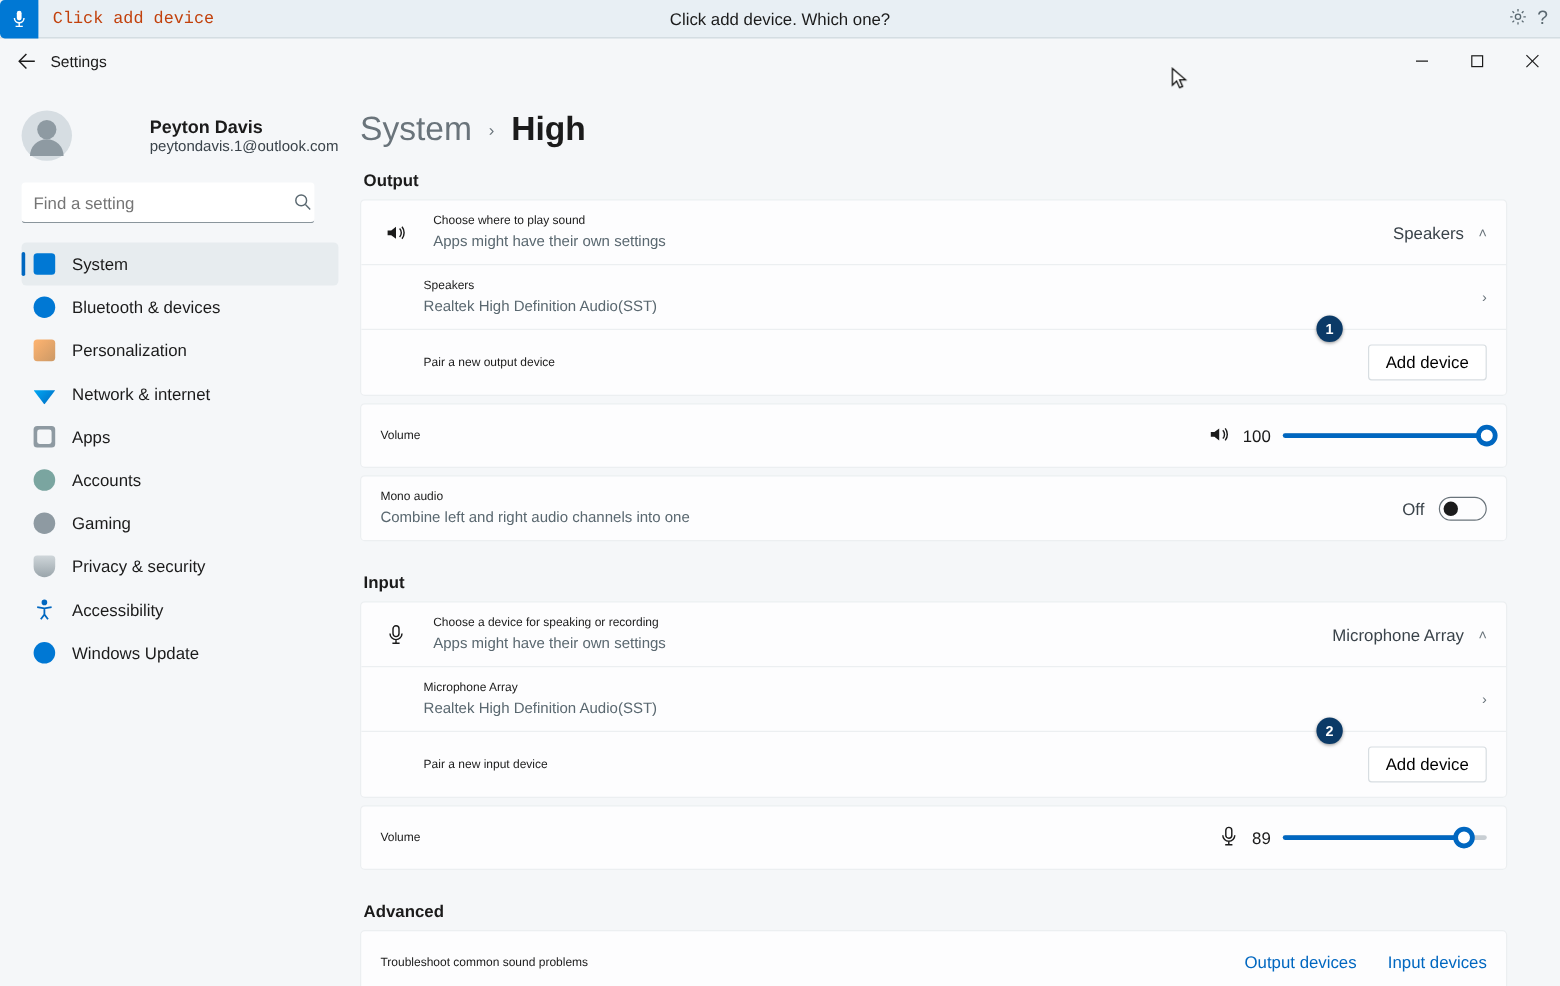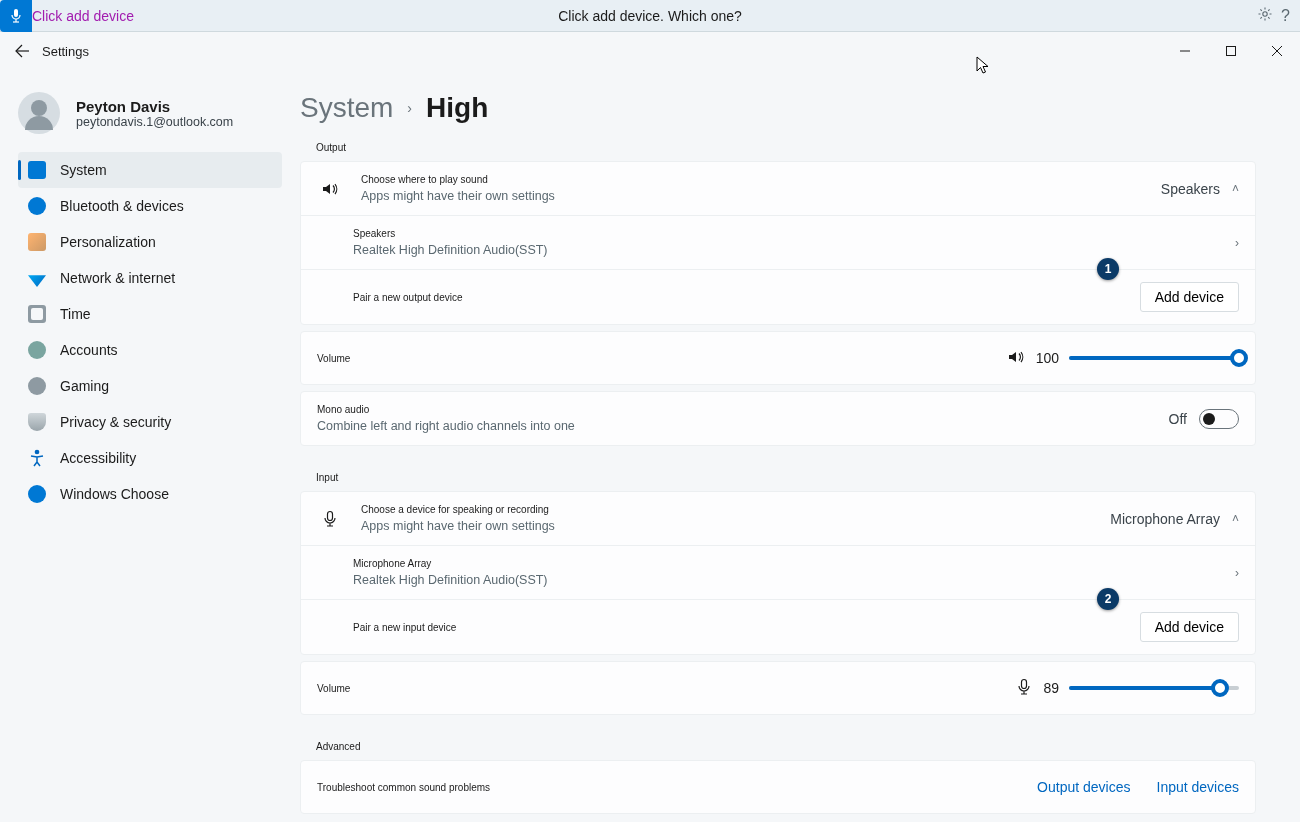--- a/index.html
+++ b/index.html
@@ -1,37 +1,37 @@
 <!DOCTYPE html>
 <html><head>
 <meta charset="utf-8">
 <style>
   * { box-sizing: border-box; margin: 0; padding: 0; }
   body { font-family: "Segoe UI", Arial, sans-serif; font-size: 14px; color: #1b1b1b; background: #f5f7f9; width: 1300px; height: 822px; overflow: hidden; position: relative; }
   
   
   .topbar { height: 32px; display: flex; align-items: center; background: #e8eff4; border-bottom: 1px solid #cfd9de; position: relative; }
   .topbar .mic { width: 32px; height: 32px; background: #0078d4; display: flex; align-items: center; justify-content: center; border-radius: 4px 0 0 4px; }
-  .topbar .instr { font-size: 14px; color: #a21caf; }
+  .topbar .instr { margin-left: 12px; font-size: 14px; color: #c2410c; font-family: Liberation Mono, monospace; }
   .topbar .question { position: absolute; left: 50%; transform: translateX(-50%); font-size: 14px; }
   .topbar .right-icons { margin-left: auto; display: flex; align-items: center; gap: 8px; padding-right: 10px; }
   .ic16 { width: 16px; height: 16px; }
   .muted { color: #5a6870; }
   
   
   .winrow { height: 38px; display: flex; align-items: center; padding-left: 10px; position: relative; }
   .winrow .back { width: 24px; height: 24px; display:flex; align-items:center; justify-content:center; margin-right: 8px; cursor:pointer; }
   .winrow .title { font-size: 13px; color: #1b1b1b; }
   .winrow .wincontrols { position: absolute; right: 0; top: 0; height: 100%; display:flex; }
   .wincontrols .wc { width: 46px; display:flex; align-items:center; justify-content:center; cursor:pointer; }
   
   
   .main { display: flex; height: calc(100% - 70px); }
   .sidebar { width: 300px; padding: 10px 18px 0 18px; }
-  .account { display:flex; align-items:center; gap: 16px; margin: 12px 0 18px 0; }
+  .account { display:flex; align-items:center; gap: 16px; margin: 12px 0 18px 0; justify-content: space-between; }
   .avatar { width: 42px; height: 42px; border-radius: 50%; background: #d6dde2; position: relative; }
   .avatar::before { content:""; position:absolute; width:16px; height:16px; border-radius:50%; background:#8e9aa2; left:13px; top:8px; }
   .avatar::after { content:""; position:absolute; width:28px; height:14px; border-radius:14px 14px 0 0; background:#8e9aa2; left:7px; top:24px; }
   .acctname { font-weight:600; font-size:15px; }
   .acctmail { font-size:12.5px; color:#3a434a; }
   
   .search { position:relative; margin-bottom:16px; }
   .search input { width: 244px; height: 34px; padding: 0 30px 0 10px; border:none; border-bottom:1px solid #8a959c; background:#ffffff; font-size:14px; border-radius:3px; }
   .search .sicon { position:absolute; right:22px; top:9px; }
   
@@ -52,21 +52,21 @@
   .ni-access { background:transparent; }
   .ni-priv { background: linear-gradient(#cfd6da,#9aa5ab); border-radius:3px 3px 50% 50%; }
   .ni-update { background:#0078d4; border-radius:50%; }
   
   
   .content { flex:1; padding: 22px 44px 0 0; overflow-y:auto; }
   .crumb { display:flex; align-items:center; gap:14px; margin-bottom:18px; }
   .crumb .c1 { font-size:28px; color:#6a747b; font-weight:400; cursor:pointer; }
   .crumb .arrow { font-size:14px; color:#6a747b; }
   .crumb .c2 { font-size:28px; font-weight:600; }
-  .sect { font-size:10px; font-weight:400; margin:8px 0 8px 16px; }
+  .sect { font-size:14px; font-weight:700; margin:8px 0 8px 3px; }
   
   .card { background:#fdfdfe; border:1px solid #eceff1; border-radius:4px; margin-bottom:6px; overflow:hidden; }
   .row { display:flex; align-items:center; padding:12px 16px; gap:18px; min-height:52px; position:relative; }
   .row + .row.divided { border-top:1px solid #eceff1; }
   .row .lead { width:26px; display:flex; justify-content:center; }
   .row .body { flex:1; }
   .row .body .t1 { font-size:10px; color:#1b1b1b; }
   .row .body .t2 { font-size:12.5px; color:#5a6870; margin-top:4px; }
   .row .trail { display:flex; align-items:center; gap:12px; font-size:14px; color:#3a434a; }
   .chev { font-size:12px; color:#6a747b; }
@@ -143,40 +143,49 @@
 <div class="main">
 
   <div class="sidebar">
     <div class="account">
       <div class="avatar"></div>
       <div>
         <div class="acctname">Peyton Davis</div>
         <div class="acctmail">peytondavis.1@outlook.com</div>
       </div>
     </div>
+    <div class="search">
+      <input placeholder="Find a setting" style="">
+      <span class="sicon">
+        <svg width="15" height="15" viewBox="0 0 15 15" fill="none" stroke="#5a6870" stroke-width="1.2">
+            <circle cx="6" cy="6" r="4.5"></circle>
+            <line x1="9.5" y1="9.5" x2="13.5" y2="13.5"></line>
+          </svg>
+      </span>
+    </div>
     <ul class="navlist">
       <li class="active">
           <span class="navicon ni-system"></span>
           <span>System</span>
         </li>
       <li>
           <span class="navicon ni-bt"></span>
           <span>Bluetooth &amp; devices</span>
         </li>
       <li>
           <span class="navicon ni-pers"></span>
           <span>Personalization</span>
         </li>
       <li>
           <span class="navicon ni-net"></span>
           <span>Network &amp; internet</span>
         </li>
       <li>
           <span class="navicon ni-apps"></span>
-          <span>Time</span>
+          <span>Apps</span>
         </li>
       <li>
           <span class="navicon ni-acct"></span>
           <span>Accounts</span>
         </li>
       <li>
           <span class="navicon ni-game"></span>
           <span>Gaming</span>
         </li>
       <li>
@@ -185,21 +194,21 @@
         </li>
       <li>
           <span class="navicon ni-access"><svg width="18" height="18" viewBox="0 0 18 18" stroke="#0067c0" fill="none" stroke-width="1.5">
               <circle cx="9" cy="3" r="1.6" fill="#0067c0"></circle>
               <path d="M3 7l6 1 6-1M9 8v5M6 17l3-4 3 4"></path>
             </svg></span>
           <span>Accessibility</span>
         </li>
       <li>
           <span class="navicon ni-update"></span>
-          <span>Windows Choose</span>
+          <span>Windows Update</span>
         </li>
     </ul>
   </div>
 
   <div class="content">
     <div class="crumb">
       <span class="c1">System</span>
       <span class="arrow">›</span>
       <span class="c2">High</span>
     </div>

